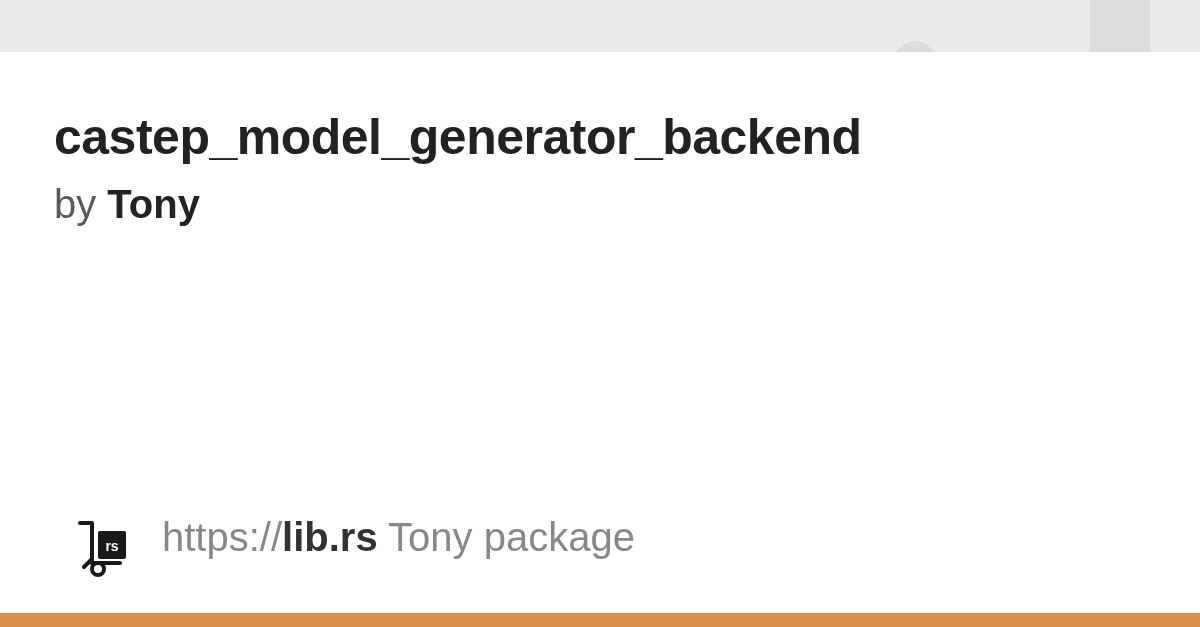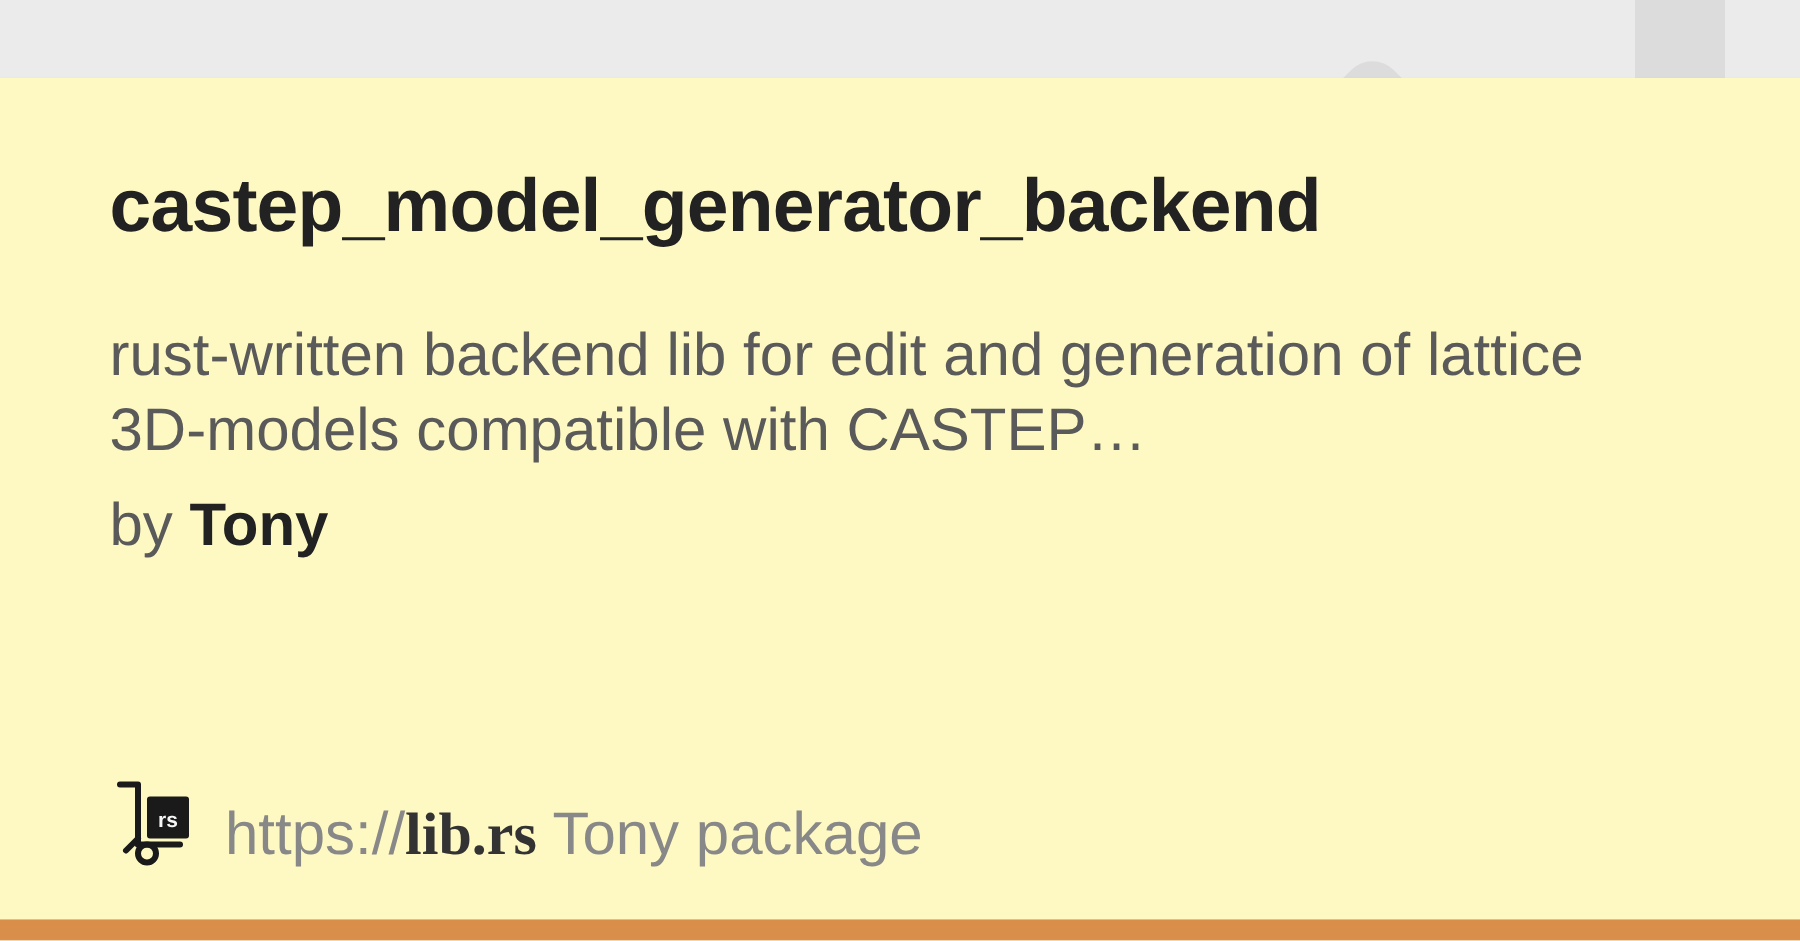--- a/index.html
+++ b/index.html
@@ -17,24 +17,24 @@
     height: 720px;
     z-index: 0;
     pointer-events: none;
   }
   .card {
     position: absolute;
     left: 0;
     right: 0;
     top: 52px;
     bottom: 14px;
-    background: #fef9c3;
+    background: #ffffff;
     box-shadow: 0 1px 3px rgba(0,0,0,0.08);
     z-index: 1;
-    padding: 56px 70px 0 73px;
+    padding: 56px 70px 0 54px;
   }
   .title {
     font-size: 50px;
     font-weight: 700;
     color: #222;
     letter-spacing: -0.5px;
   }
   .desc {
     margin-top: 46px;
     font-size: 40px;
@@ -47,30 +47,30 @@
     margin-top: 16px;
     font-size: 40px;
     color: #5a5a5a;
   }
   .byline .author { color: #222; font-weight: 700; }
   .footer-row {
     position: absolute;
     left: 70px;
     bottom: 34px;
     display: flex;
-    align-items: flex-end;
-    gap: 16px;
+    align-items: flex-start;
+    gap: 28px;
   }
   .logo-wrap { width: 64px; height: 64px; display:flex; align-items:center; justify-content:center;}
   .url-line {
     font-size: 40px;
     color: #888;
     font-weight: 400;
   }
-  .url-line .domain { color: #333; font-weight: 700; font-family: Liberation Serif, serif; }
+  .url-line .domain { color: #333; font-weight: 700; }
   .bottom-bar {
     position: absolute;
     left: 0; right: 0; bottom: 0;
     height: 14px;
     background: #d98e49;
     z-index: 2;
   }
 </style>
 </head>
 <body>
@@ -89,21 +89,20 @@
         <rect x="40" y="330" width="120" height="60" rx="20"></rect>
         <rect x="560" y="330" width="120" height="60" rx="20"></rect>
       </g>
     </g>
   </g>
   <circle cx="360" cy="360" r="110" fill="#ebebeb"></circle>
 </svg>
 
 <div class="card">
   <h1 class="title">castep_model_generator_backend</h1>
-  <p class="desc">rust-written backend lib for edit and generation of lattice 3D-models compatible with CASTEP…</p>
   <p class="byline">
     <span>by </span><span class="author">Tony</span>
   </p>
 
   <div class="footer-row">
     <div class="logo-wrap">
       <svg viewBox="0 0 64 64" width="64" height="64">
 
         <g stroke="#1a1a1a" stroke-width="4" fill="none" stroke-linecap="round" stroke-linejoin="round">
           <path d="M10 8 L22 8 L22 48"></path>

